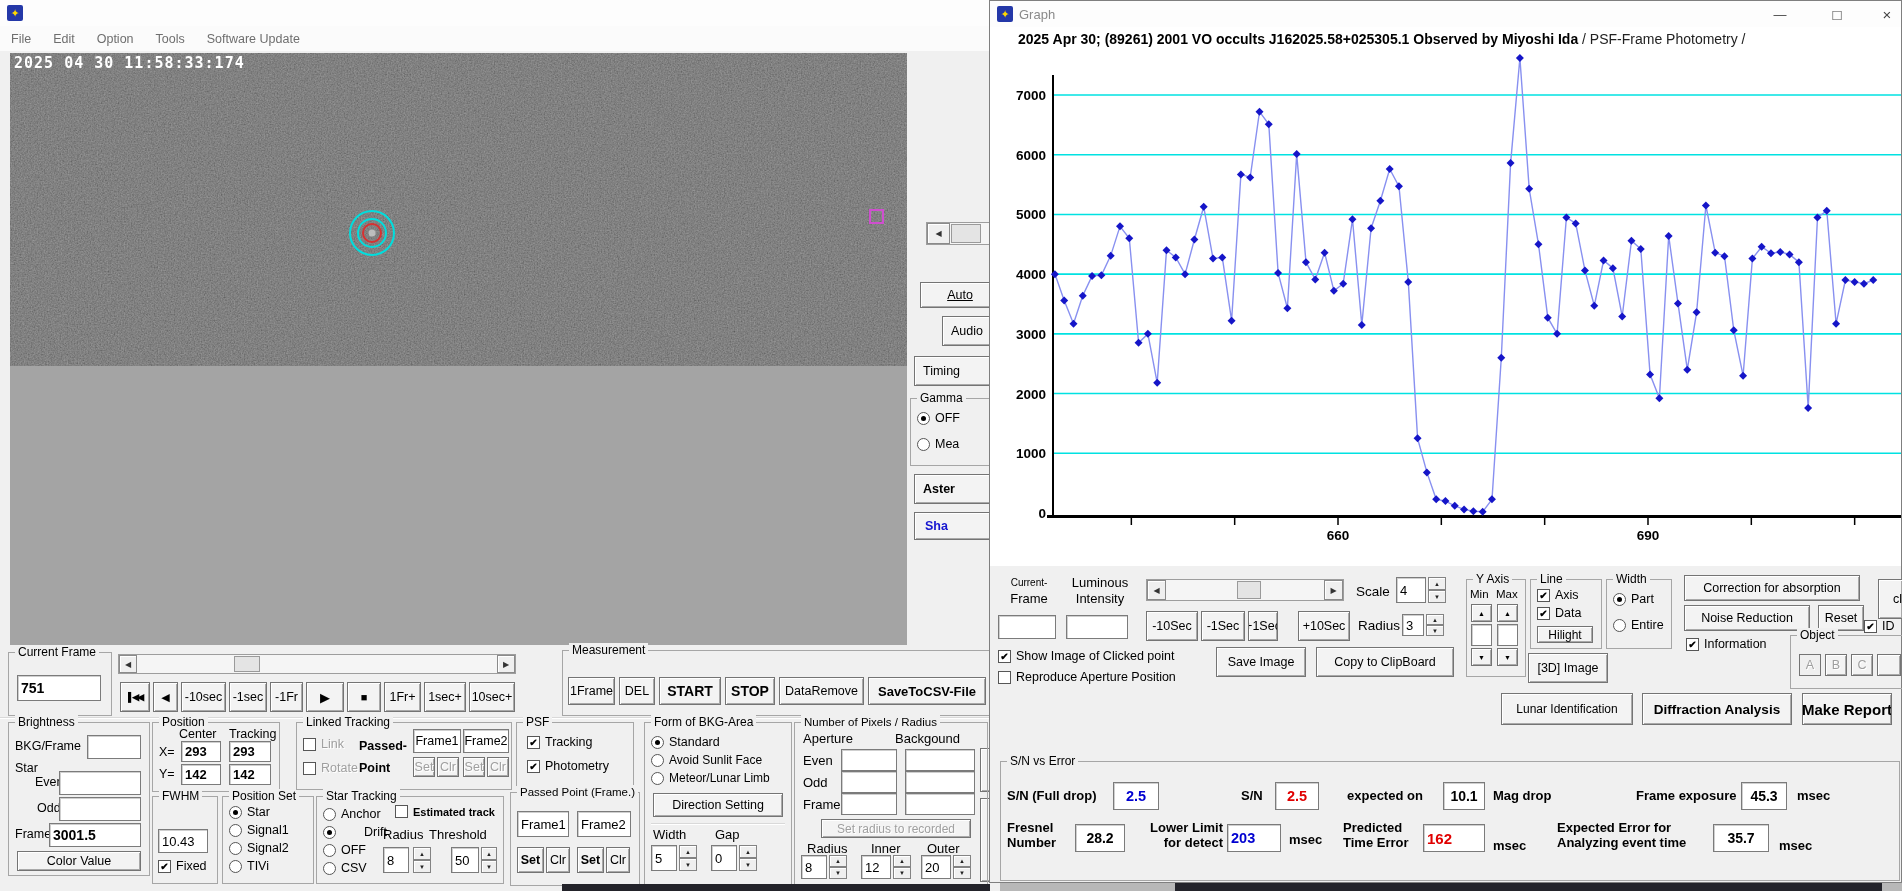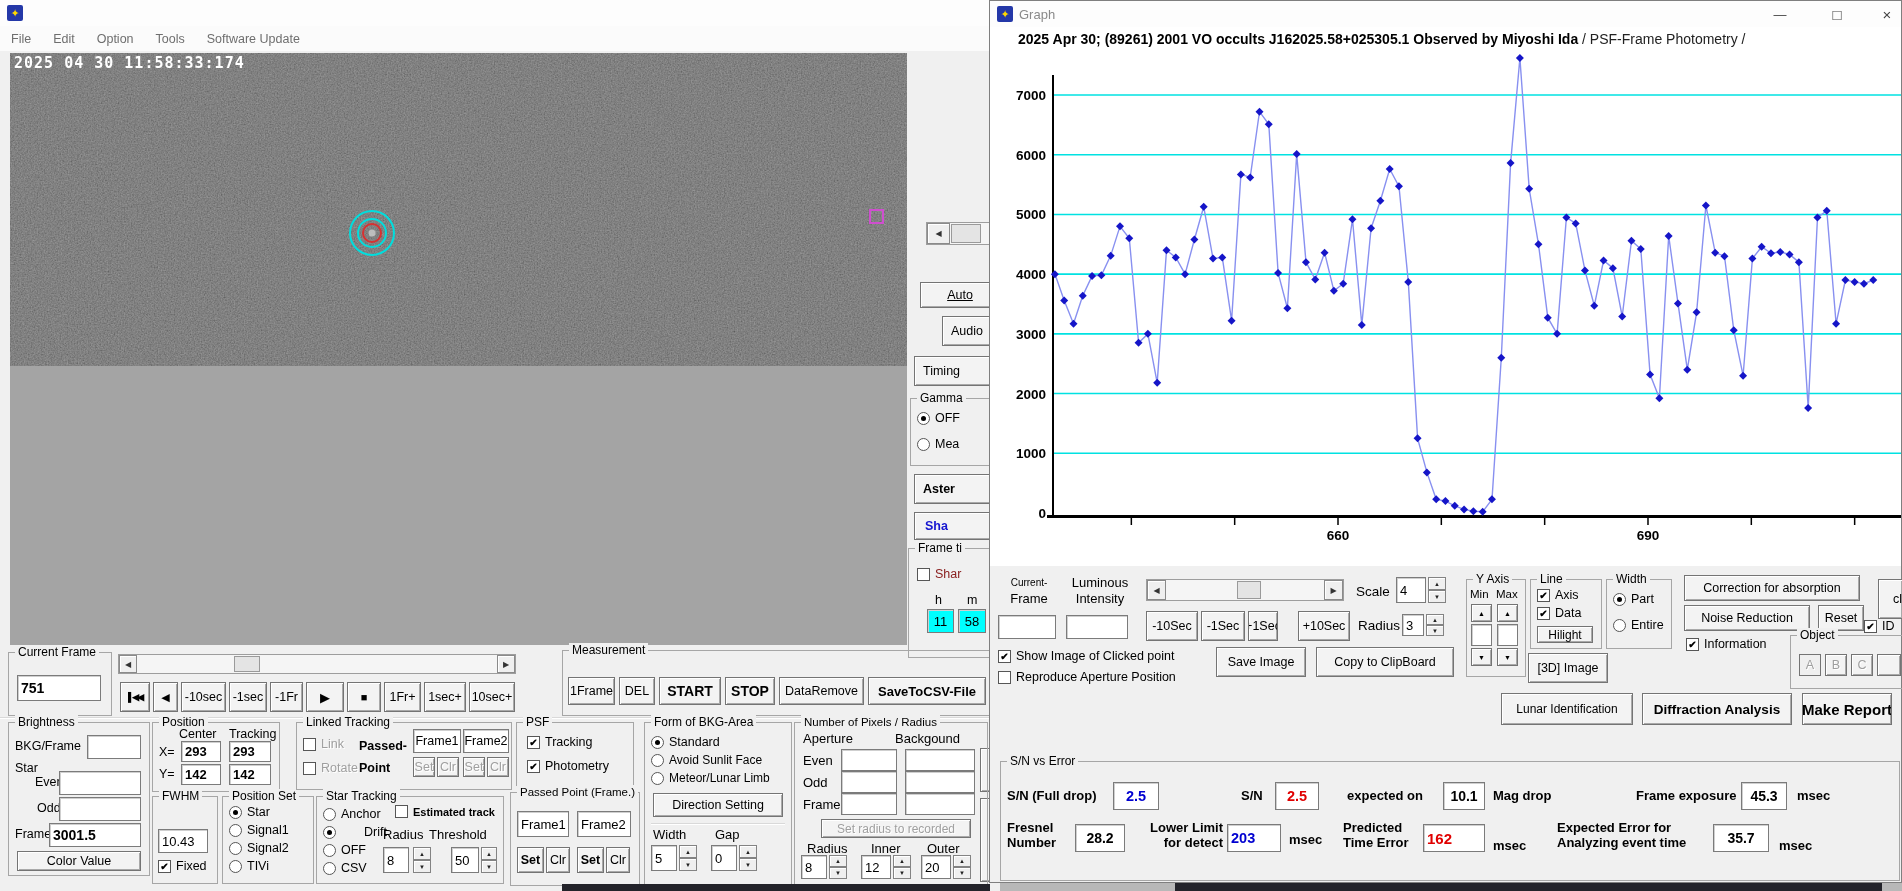--- a/index.html
+++ b/index.html
@@ -91,31 +91,20 @@
           <span class="rb on"></span>
           <span>OFF</span>
         </div>
       <div class="row" style="left:6px;top:38px;">
           <span class="rb"></span>
           <span>Mea</span>
         </div>
     </div>
     <div class="btn b" style="left:914px;top:474px;width:86px;height:30px;justify-content:flex-start;padding-left:8px;">Aster</div>
     <div class="btn b" style="left:914px;top:512px;width:86px;height:28px;justify-content:flex-start;padding-left:10px;color:#1515d0;">Sha</div>
-    <div class="gbx" style="left:908px;top:548px;width:92px;height:108px;">
-      <span class="cap">Frame ti</span>
-      <div class="row" style="left:8px;top:18px;color:#8b2020;">
-          <span class="cb"></span>
-          <span>Shar</span>
-        </div>
-      <span class="lbl" style="left:26px;top:44px;">h</span>
-      <span class="lbl" style="left:58px;top:44px;">m</span>
-      <div class="fld cyanf ctr" style="left:18px;top:60px;width:27px;height:24px;">11</div>
-      <div class="fld cyanf ctr" style="left:49px;top:60px;width:28px;height:24px;">58</div>
-    </div>
     <div class="btn" style="left:980px;top:748px;width:18px;height:44px;"></div>
     <div class="btn" style="left:980px;top:798px;width:18px;height:84px;"></div>
 
     <div class="gbx" style="left:8px;top:652px;width:102px;height:62px;">
       <span class="cap">Current Frame</span>
       <div class="fld b" style="left:8px;top:22px;width:84px;height:26px;font-size:14px;">751</div>
     </div>
     <div class="track" style="left:118px;top:654px;width:398px;height:20px;">
       <div class="sbtn" style="left:0;top:0;width:18px;height:18px;">◀</div>
       <div class="sbtn" style="right:0;top:0;width:18px;height:18px;">▶</div>

